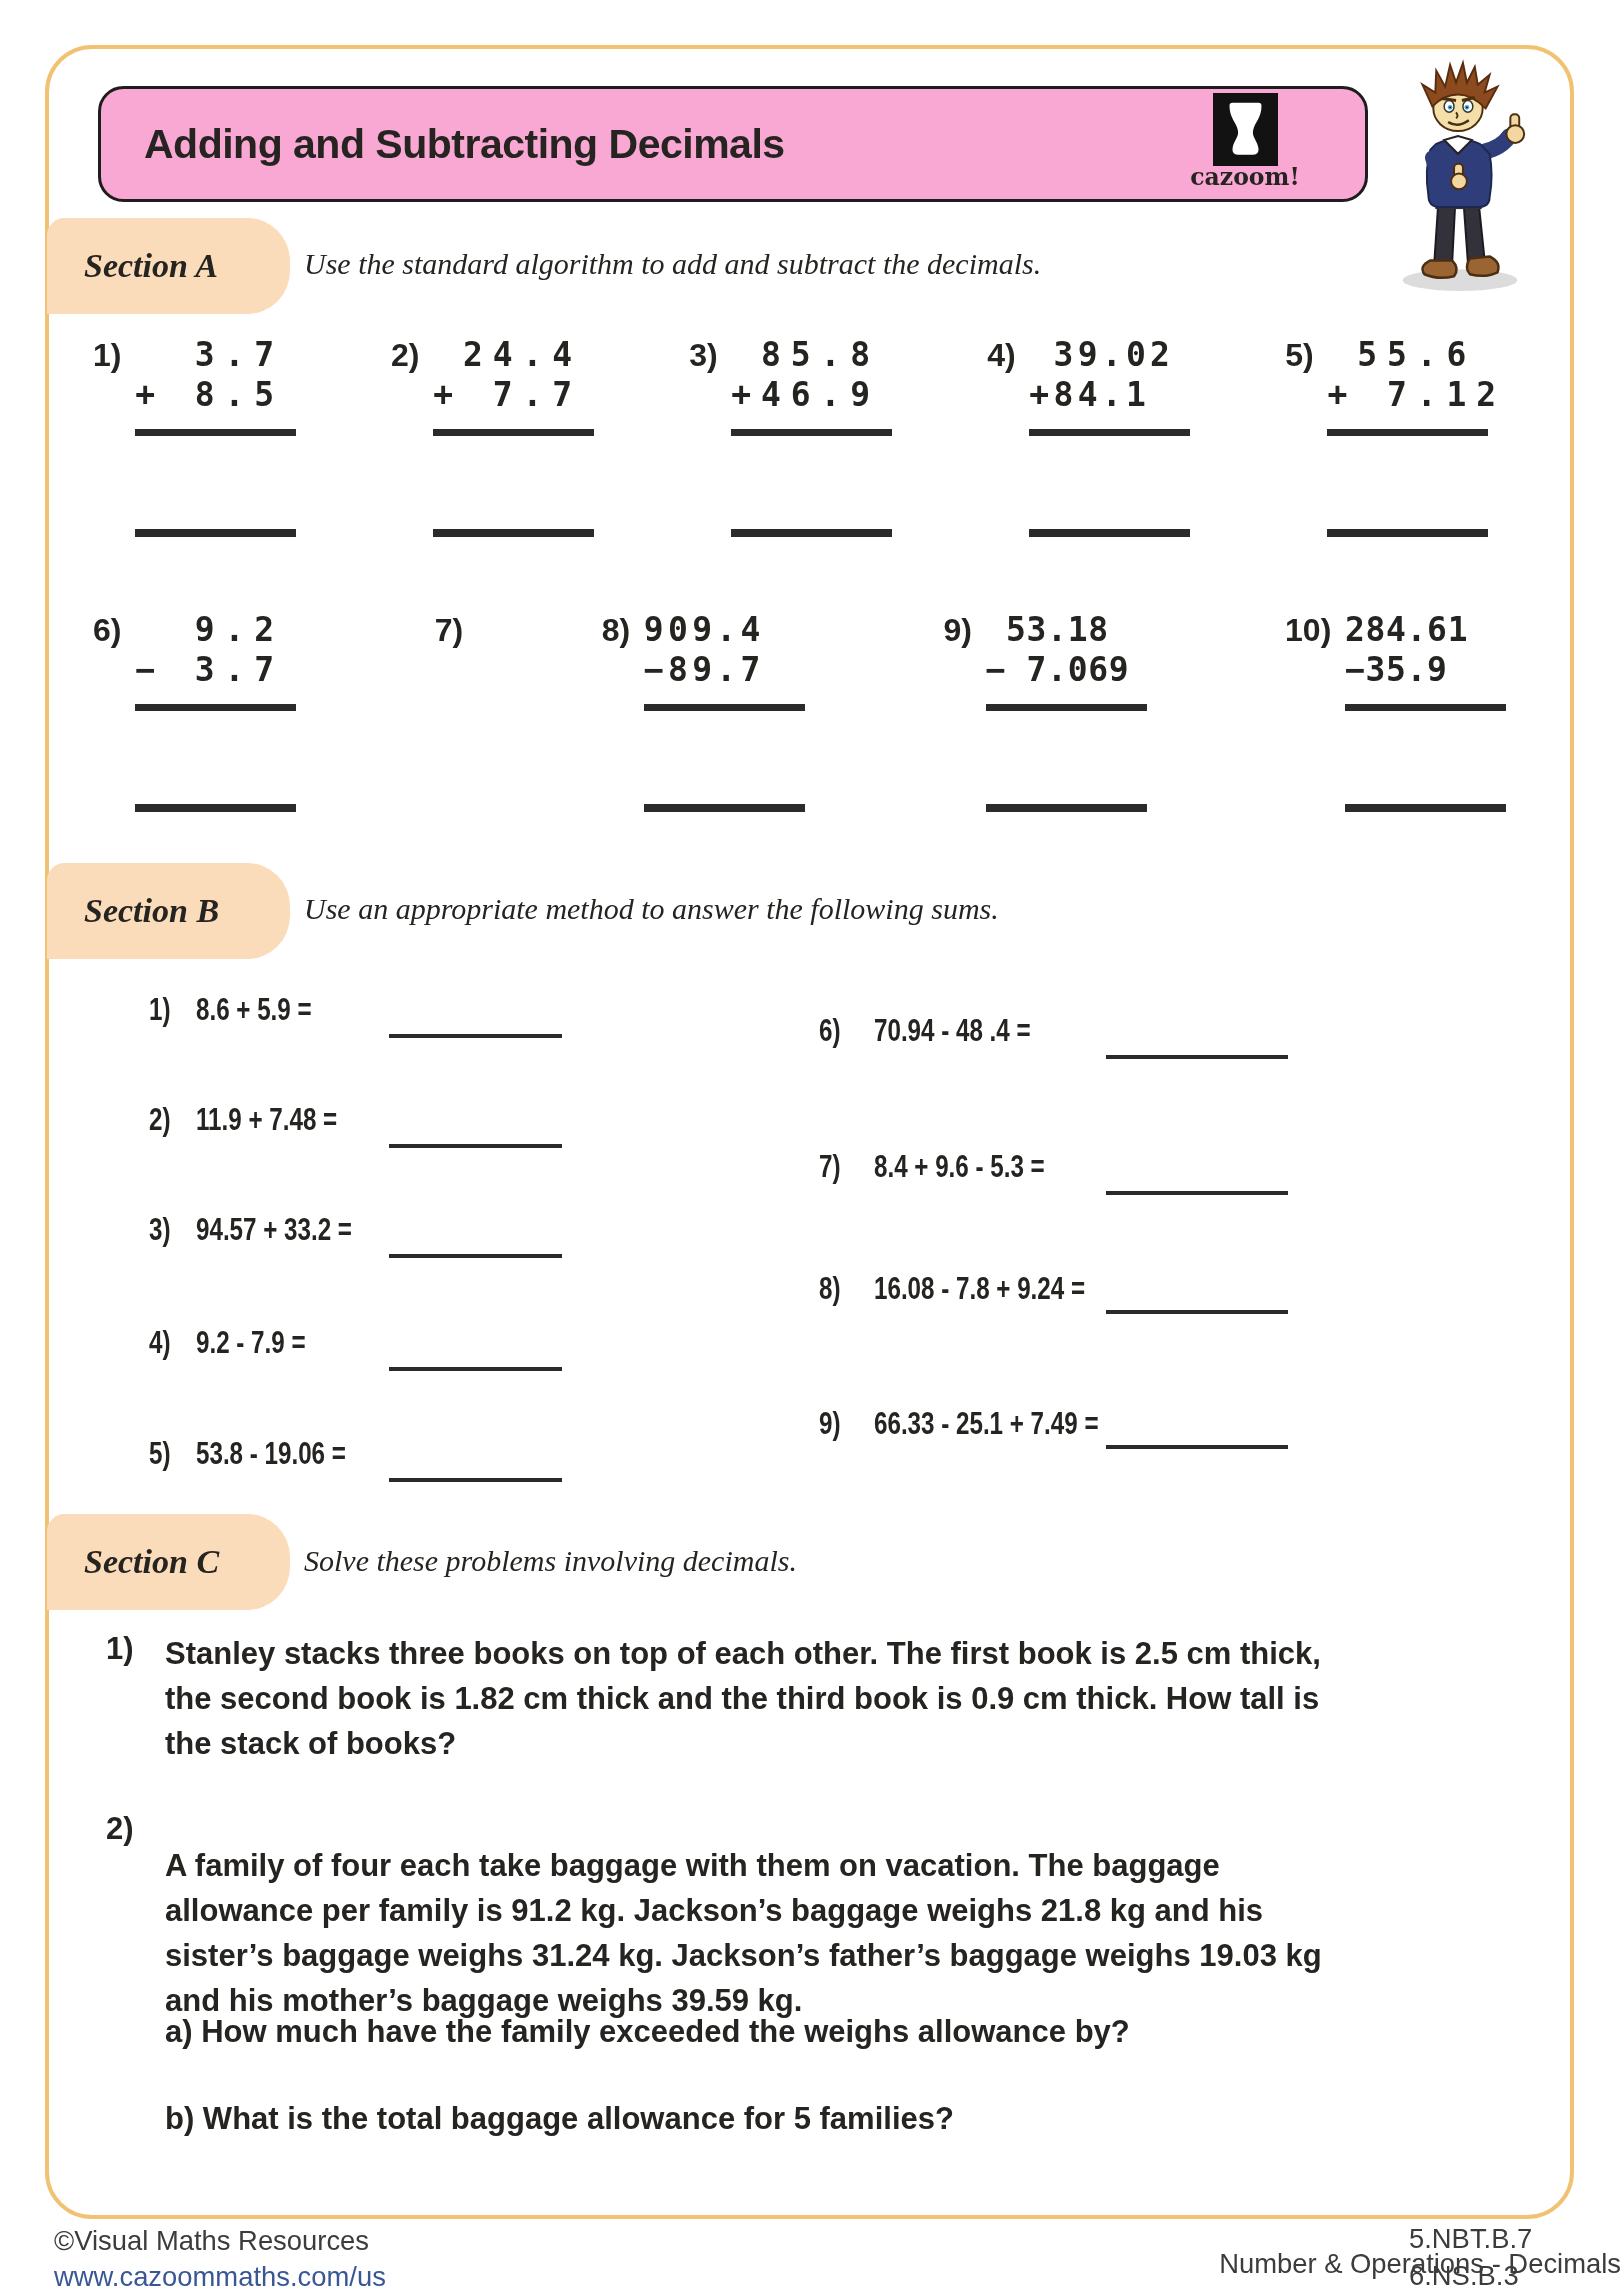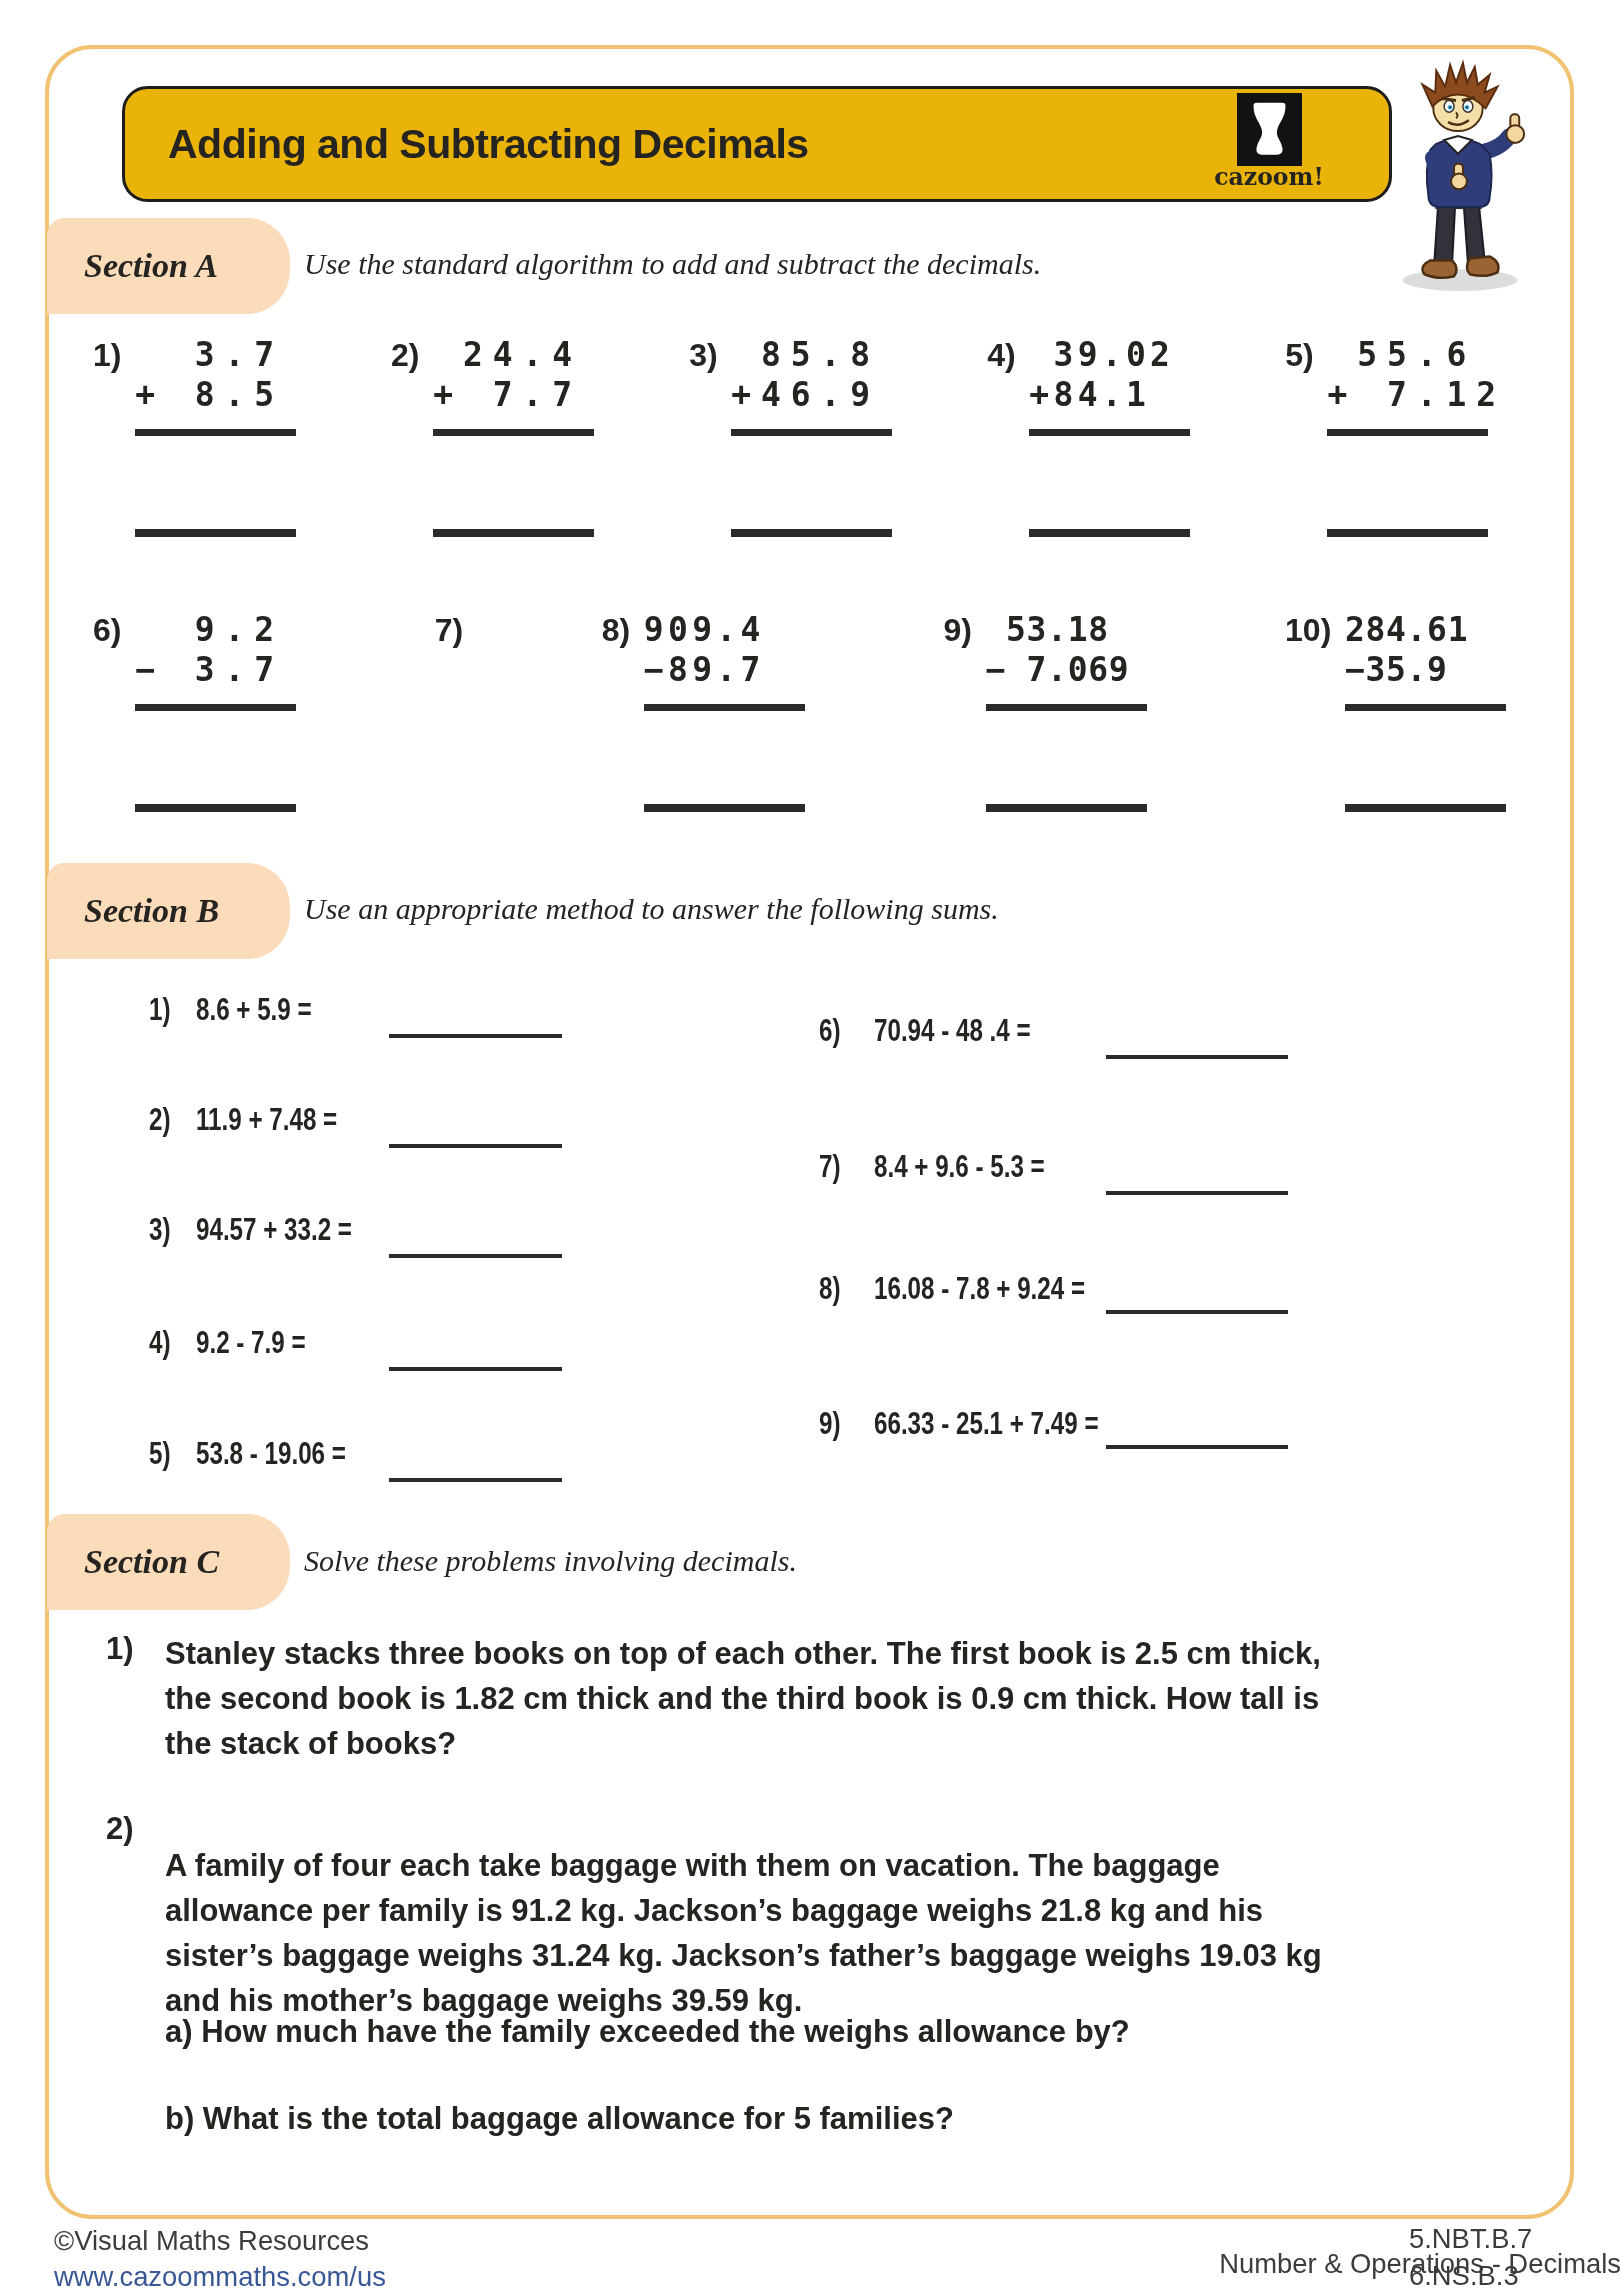--- a/index.html
+++ b/index.html
@@ -1,22 +1,22 @@
 <!DOCTYPE html>
 <html><head>
 <meta charset="utf-8">
 <style>
   html,body{margin:0;padding:0;background:#ffffff;}
   .page{position:relative;width:1621px;height:2293px;background:#fff;overflow:hidden;
         font-family:"Liberation Sans",sans-serif;color:#262421;}
   .border-frame{position:absolute;left:45px;top:45px;width:1521px;height:2166px;
         border:4.9px solid #F0C272;border-radius:47px;}
   
-  .title-box{position:absolute;left:98px;top:86px;width:1270px;height:116px;background:#eab308;
-        border:3.9px solid #1d1d1d;border-radius:25.5px;box-sizing:border-box;margin-left:24px;}
+  .title-box{position:absolute;left:98px;top:86px;width:1270px;height:116px;background:#f9a8d4;
+        border:3.9px solid #1d1d1d;border-radius:25.5px;box-sizing:border-box;}
   .title{position:absolute;left:43px;top:50%;transform:translateY(-50%);
         font-size:41px;font-weight:bold;letter-spacing:-0.5px;white-space:nowrap;}
   .logo{position:absolute;right:61px;top:3.9px;width:118px;text-align:center;}
   .logo-square{width:65px;height:73px;background:#121212;margin:0 auto;display:flex;
         align-items:center;justify-content:center;}
   .logo-text{font-family:"DejaVu Serif",serif;font-weight:bold;font-size:23.5px;margin-top:-2.9px;}
   .mascot{position:absolute;left:1377px;top:57px;}
   
   .section-label{position:absolute;left:47px;width:243px;height:96px;background:#FBDCBA;
         border-radius:17.6px 43px 43px 0;display:flex;align-items:center;padding-left:37px;box-sizing:border-box;}

